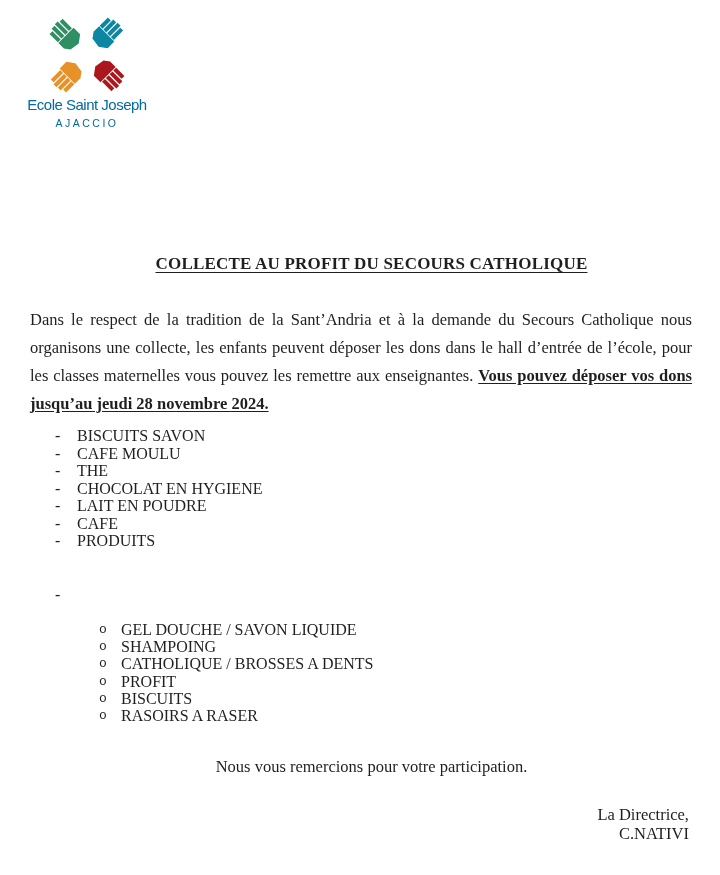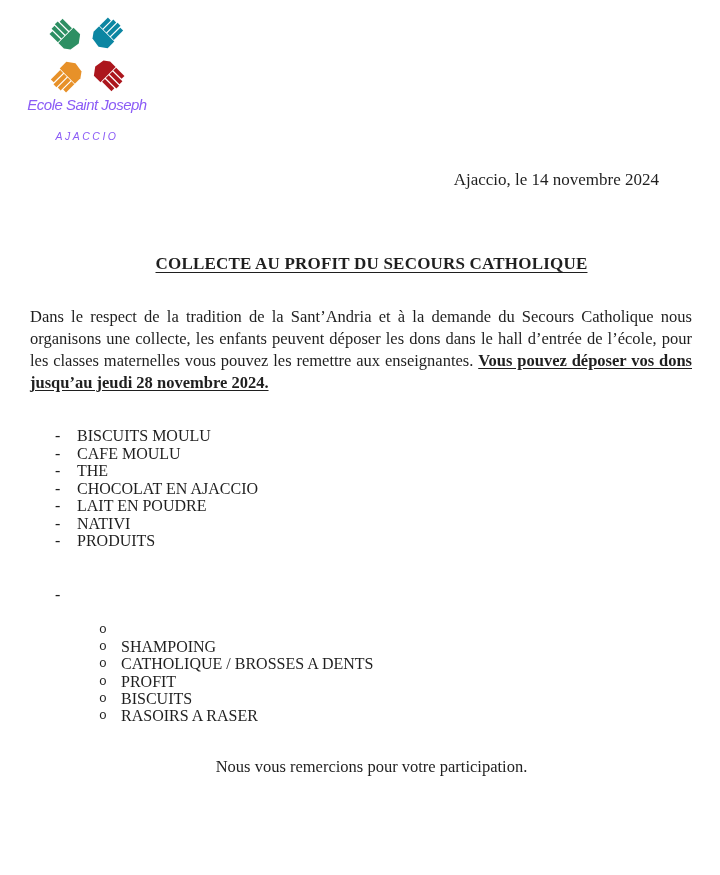--- a/index.html
+++ b/index.html
@@ -16,123 +16,123 @@
   
   .logo { position:absolute; left:27px; top:16px; width:120px; text-align:center; }
   .logo svg { display:block; margin:0 auto; }
   .logo-name {
     font-family:"Liberation Sans","DejaVu Sans",sans-serif;
     font-size:15px; letter-spacing:-0.5px; white-space:nowrap;
     margin-top:2px;
   }
   .logo-city {
     font-family:"Liberation Sans","DejaVu Sans",sans-serif;
-    font-size:10.5px; letter-spacing:2.5px; margin-top:17px;
+    font-size:10.5px; letter-spacing:2.5px; margin-top:4px;
   }
 
   
   .date { position:absolute; top:170px; right:61px; font-size:17px; white-space:nowrap; }
 
   
   .title {
     position:absolute; left:0; right:0; top:254px;
     text-align:center; font-size:17px; font-weight:bold;
     text-decoration:underline; text-underline-offset:3px;
     letter-spacing:0.2px;
     padding-left:23px;
   }
 
   
   .body-par {
     position:absolute; left:30px; right:28px; top:306px;
-    font-size:16.5px; line-height:22px; text-align:justify;
+    font-size:16.5px; line-height:28px; text-align:justify;
   }
   .emph { font-weight:bold; text-decoration:underline; text-underline-offset:2px; }
 
   
   .main-list { position:absolute; left:55px; top:427px; list-style:none; font-size:16px; line-height:17.5px; }
   .sub-list  { position:absolute; left:99px; top:621px; list-style:none; font-size:16px; line-height:17.2px; }
   .li-row { display:flex; }
   .bullet-dash { display:inline-block; width:22px; }
   .bullet-circle { display:inline-block; width:22px; font-family:"Liberation Mono","DejaVu Sans Mono",monospace; font-size:13px; }
   .hygiene-row { position:absolute; left:55px; top:586px; font-size:16px; display:flex; }
 
   
   .thanks { position:absolute; left:0; right:8px; top:757px; text-align:center; font-size:16.5px;padding-left:31px; }
   .signature { position:absolute; right:31px; top:806px; text-align:right; font-size:16.5px; line-height:18.5px; }
 </style>
 </head>
 <body>
 
 <div class="page">
 
-  <div class="logo" style="color: #8b5cf6; font-style: italic;">
+  <div class="logo" style="color: #0369a1;">
     <svg width="94" height="78" viewBox="0 0 100 100" aria-hidden="true">
       <defs>
         <g id="hand">
           <rect x="-15" y="-19" width="5.2" height="15"></rect>
           <rect x="-8.2" y="-22" width="5.2" height="18"></rect>
           <rect x="-1.4" y="-23" width="5.2" height="19"></rect>
           <rect x="5.4" y="-21" width="5.2" height="17"></rect>
           <path d="M -15 -3 L 12.5 -3 L 12.5 9 L 3 16 L -10 14 L -15 7 Z"></path>
         </g>
       </defs>
       <use href="#hand" transform="translate(26,26) rotate(-45)" fill="#2d8f63"></use>
       <use href="#hand" transform="translate(74,26) rotate(45)" fill="#0c86a2"></use>
       <use href="#hand" transform="translate(26,74) rotate(-135)" fill="#e79129"></use>
       <use href="#hand" transform="translate(74,74) rotate(135)" fill="#ac161d"></use>
     </svg>
     <div class="logo-name">Ecole Saint Joseph</div>
     <div class="logo-city">AJACCIO</div>
   </div>
 
-  <div class="date">Ajaccio, le 14 novembre 2024</div>
 
   <div class="title">COLLECTE AU PROFIT DU SECOURS CATHOLIQUE</div>
 
   <p class="body-par"><span>Dans le respect de la tradition de la Sant’Andria et à la demande du Secours Catholique nous organisons une collecte, les enfants peuvent déposer les dons dans le hall d’entrée de l’école, pour les classes maternelles vous pouvez les remettre aux enseignantes.</span> <span class="emph">Vous pouvez déposer vos dons jusqu’au jeudi 28 novembre 2024.</span></p>
 
   <ul class="main-list">
       <li class="li-row">
       <span class="bullet-dash">-</span>
-      <span>BISCUITS MOULU</span>
+      <span>BISCUITS SAVON</span>
     </li>
       <li class="li-row">
       <span class="bullet-dash">-</span>
       <span>CAFE MOULU</span>
     </li>
       <li class="li-row">
       <span class="bullet-dash">-</span>
       <span>THE</span>
     </li>
       <li class="li-row">
       <span class="bullet-dash">-</span>
-      <span>CHOCOLAT EN AJACCIO</span>
+      <span>CHOCOLAT EN HYGIENE</span>
     </li>
       <li class="li-row">
       <span class="bullet-dash">-</span>
       <span>LAIT EN POUDRE</span>
     </li>
       <li class="li-row">
       <span class="bullet-dash">-</span>
-      <span>NATIVI</span>
+      <span>CAFE</span>
     </li>
       <li class="li-row">
       <span class="bullet-dash">-</span>
       <span>PRODUITS</span>
     </li>
     </ul>
 
   <div class="hygiene-row">
     <span class="bullet-dash">-</span>
   </div>
 
   <ul class="sub-list">
       <li class="li-row">
       <span class="bullet-circle">o</span>
+      <span>GEL DOUCHE / SAVON LIQUIDE</span>
     </li>
       <li class="li-row">
       <span class="bullet-circle">o</span>
       <span>SHAMPOING</span>
     </li>
       <li class="li-row">
       <span class="bullet-circle">o</span>
       <span>CATHOLIQUE / BROSSES A DENTS</span>
     </li>
       <li class="li-row">
@@ -144,14 +144,18 @@
       <span>BISCUITS</span>
     </li>
       <li class="li-row">
       <span class="bullet-circle">o</span>
       <span>RASOIRS A RASER</span>
     </li>
     </ul>
 
   <div class="thanks">Nous vous remercions pour votre participation.</div>
 
+  <div class="signature">
+    <div>La Directrice,</div>
+    <div>C.NATIVI</div>
+  </div>
 
 </div>
 
 </body></html>

